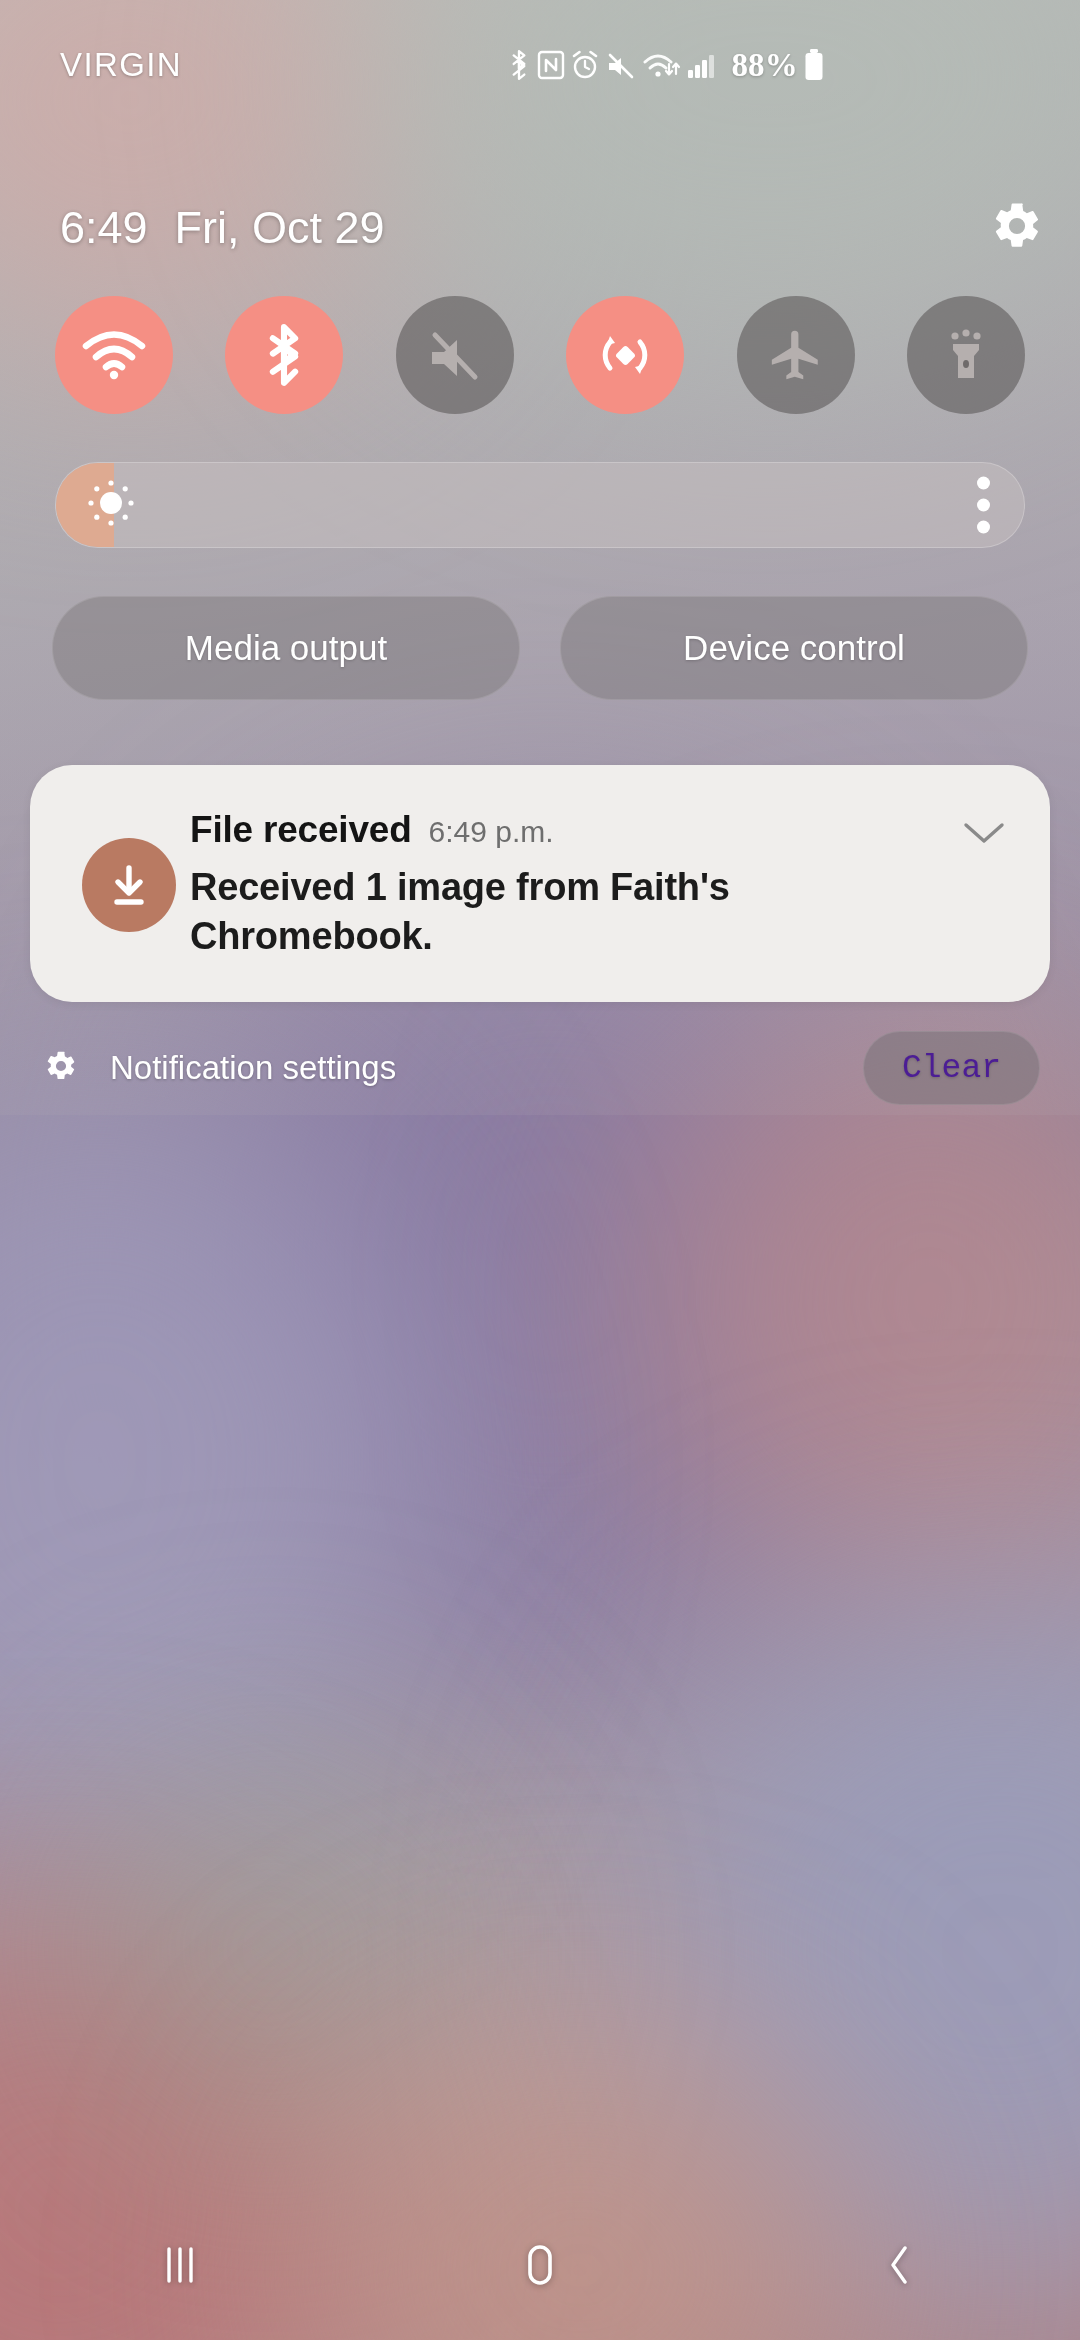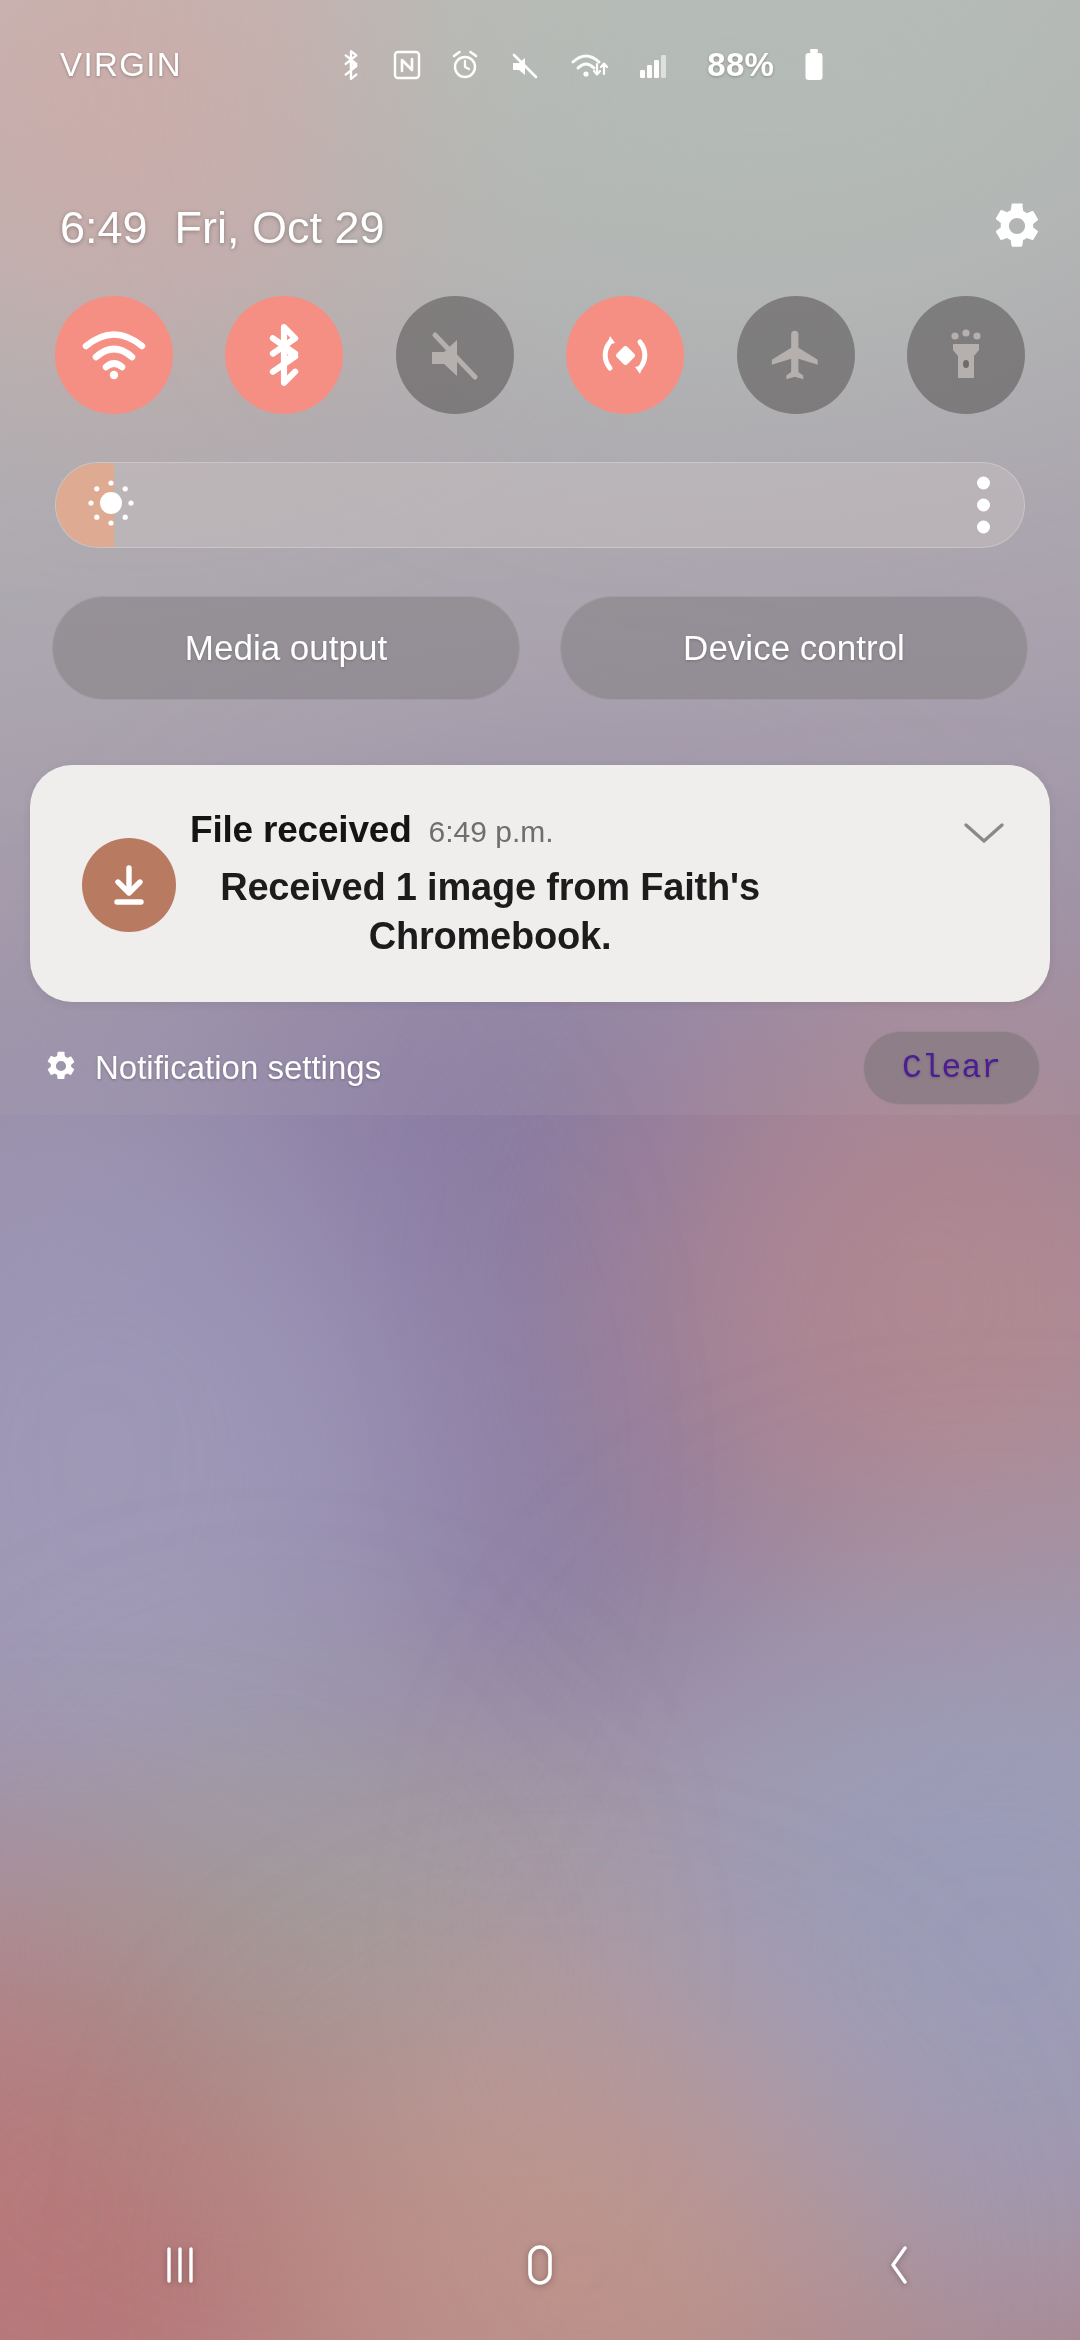--- a/index.html
+++ b/index.html
@@ -32,21 +32,21 @@
   
   #status-bar {
     position:absolute; left:0; top:0; width:869px; height:130px;
     display:flex; align-items:center; justify-content:space-between;
     padding:0 44px 0 60px;
   }
   #carrier {
     color:#fff; font-size:33px; letter-spacing:1.4px; font-weight:400;
     text-shadow:0 1px 3px rgba(0,0,0,0.28);
   }
-  #status-icons { display:flex; align-items:center; gap:29px; }
+  #status-icons { display:flex; align-items:center; gap:5px;font-family:Liberation Serif, serif; }
   #status-icons svg { display:block; }
   #battery-pct {
     color:#fff; font-size:33px; font-weight:700; letter-spacing:0.2px;
     margin-left:5px; text-shadow:0 1px 3px rgba(0,0,0,0.25);
   }
 
   
   #qs-header {
     position:absolute; left:0; top:175px; width:1080px; height:105px;
     display:flex; align-items:center; justify-content:space-between;
@@ -106,21 +106,20 @@
     text-shadow:0 1px 3px rgba(0,0,0,0.2);
   }
 
   
   #notif-card {
     position:absolute; left:30px; top:765px; width:1020px; min-height:200px;
     background:#f0eeec; border-radius:42px;
     padding:44px 34px 40px 34px;
     display:flex; gap:0;
     box-shadow:0 2px 10px rgba(0,0,0,0.07);
-    text-align:center;
   }
   #notif-icon-col { width:126px; display:flex; align-items:center; justify-content:flex-start; padding-left:18px; }
   #notif-icon {
     width:94px; height:94px; border-radius:50%;
     background:#b97a62; display:flex; align-items:center; justify-content:center;
     flex:none;
   }
   #notif-body { flex:1; padding-right:10px; }
   #notif-titlerow { display:flex; align-items:baseline; gap:17px; }
   #notif-title { font-size:37px; font-weight:700; color:#141414; letter-spacing:-0.2px; }
@@ -130,21 +129,21 @@
     line-height:1.30; letter-spacing:-0.2px; max-width:600px;font-weight:bold;
   }
   #notif-expand { width:64px; display:flex; align-items:flex-start; justify-content:center; padding-top:8px; }
 
   
   #notif-footer {
     position:absolute; left:0; top:1022px; width:1080px; height:92px;
     display:flex; align-items:center; justify-content:space-between;
     padding:0 40px 0 44px;
   }
-  #notif-settings { display:flex; align-items:center; gap:17px; }
+  #notif-settings { display:flex; align-items:center; gap:32px; }
   #notif-settings-label {
     color:#fff; font-size:33px; text-shadow:0 1px 3px rgba(0,0,0,0.25);
   }
   #clear-btn {
     height:74px; padding:0 38px; border-radius:37px;
     background:rgba(118,114,118,0.52);
     border:1px solid rgba(255,255,255,0.10);
     display:flex; align-items:center; justify-content:center;
     color:#4c1d95; font-size:33px;
     text-shadow:0 1px 3px rgba(0,0,0,0.2);

